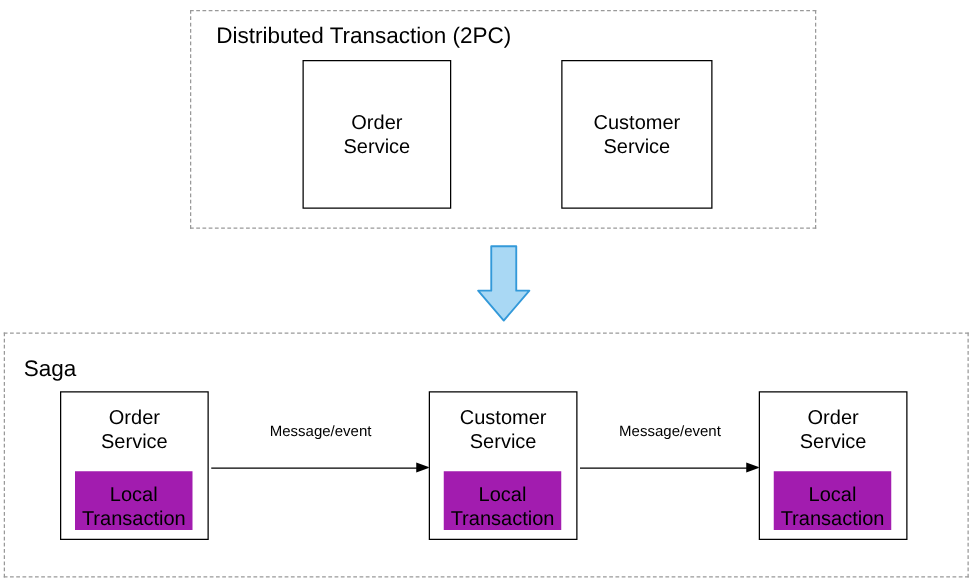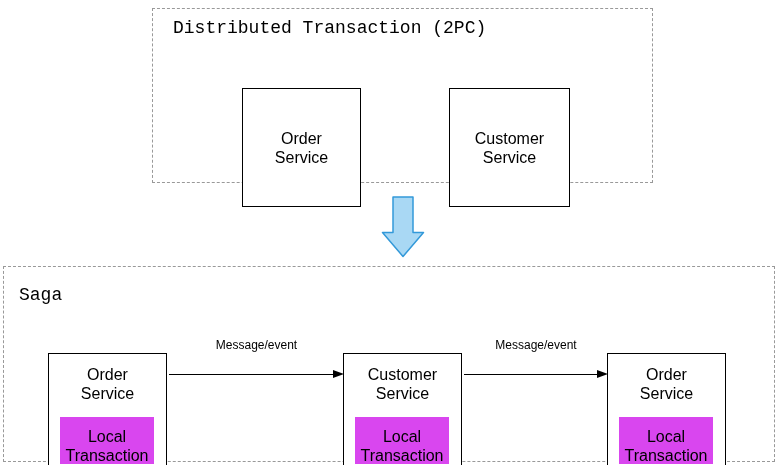--- a/index.html
+++ b/index.html
@@ -27,34 +27,32 @@
   .saga-group {
     left: 3px; top: 266px;
     width: 772px; height: 196px;
   }
   .group-title {
     position: absolute;
     font-size: 18px;
     line-height: 22px;
     color: #000000;
     white-space: nowrap;
-    font-family: Liberation Mono, monospace;
   }
   .two-pc-group .group-title { left: 20px; top: 8px; }
   .saga-group .group-title  { left: 15px; top: 17px; }
 
   .service-box {
     position: absolute;
     border: 1px solid #000000;
     background: #ffffff;
     width: 119px; height: 119px;
     text-align: center;
     font-size: 16px;
     line-height: 19px;
-    margin-top: 40px;
   }
   
   .service-box.centered {
     display: flex;
     align-items: center;
     justify-content: center;
   }
   .box-label { white-space: pre-line; display: block; }
 
   .two-pc-box-0 { left: 89px;  top: 39px; }
@@ -64,21 +62,21 @@
   .saga-box-1 { left: 339px; top: 46px; }
   .saga-box-2 { left: 603px; top: 46px; }
 
   .saga-box .box-label {
     margin-top: 11px;
   }
   .local-transaction {
     position: absolute;
     left: 11px; top: 63px;
     width: 94px; height: 47px;
-    background: #d946ef;
+    background: #a21caf;
     display: flex;
     align-items: center;
     justify-content: center;
     text-align: center;
     font-size: 16px;
     line-height: 19px;
   }
 
   
   .flow-arrow-line {

